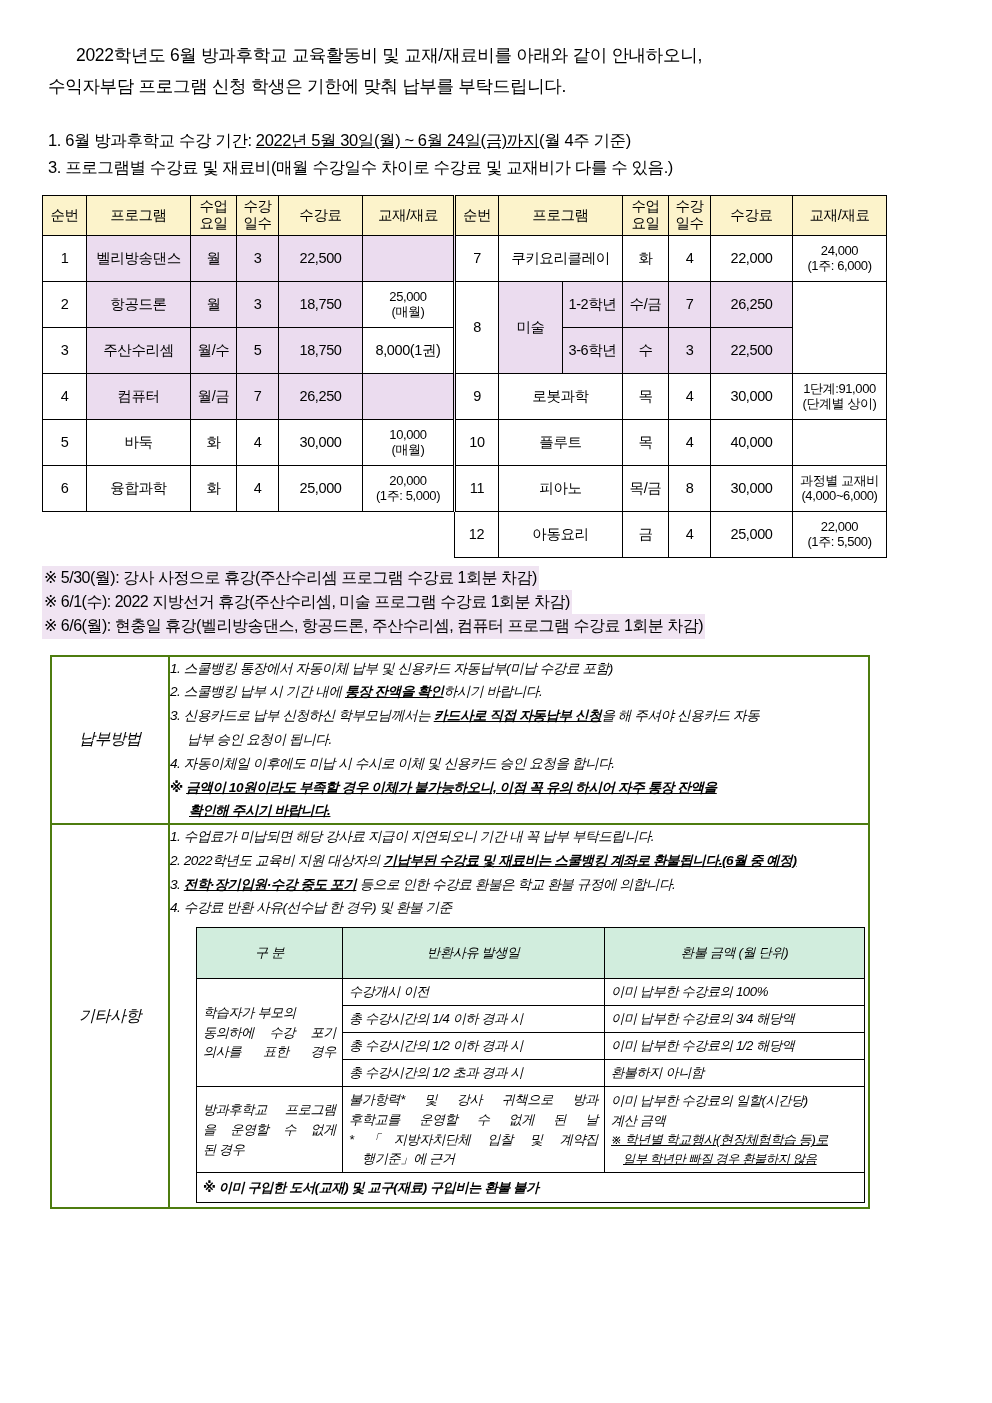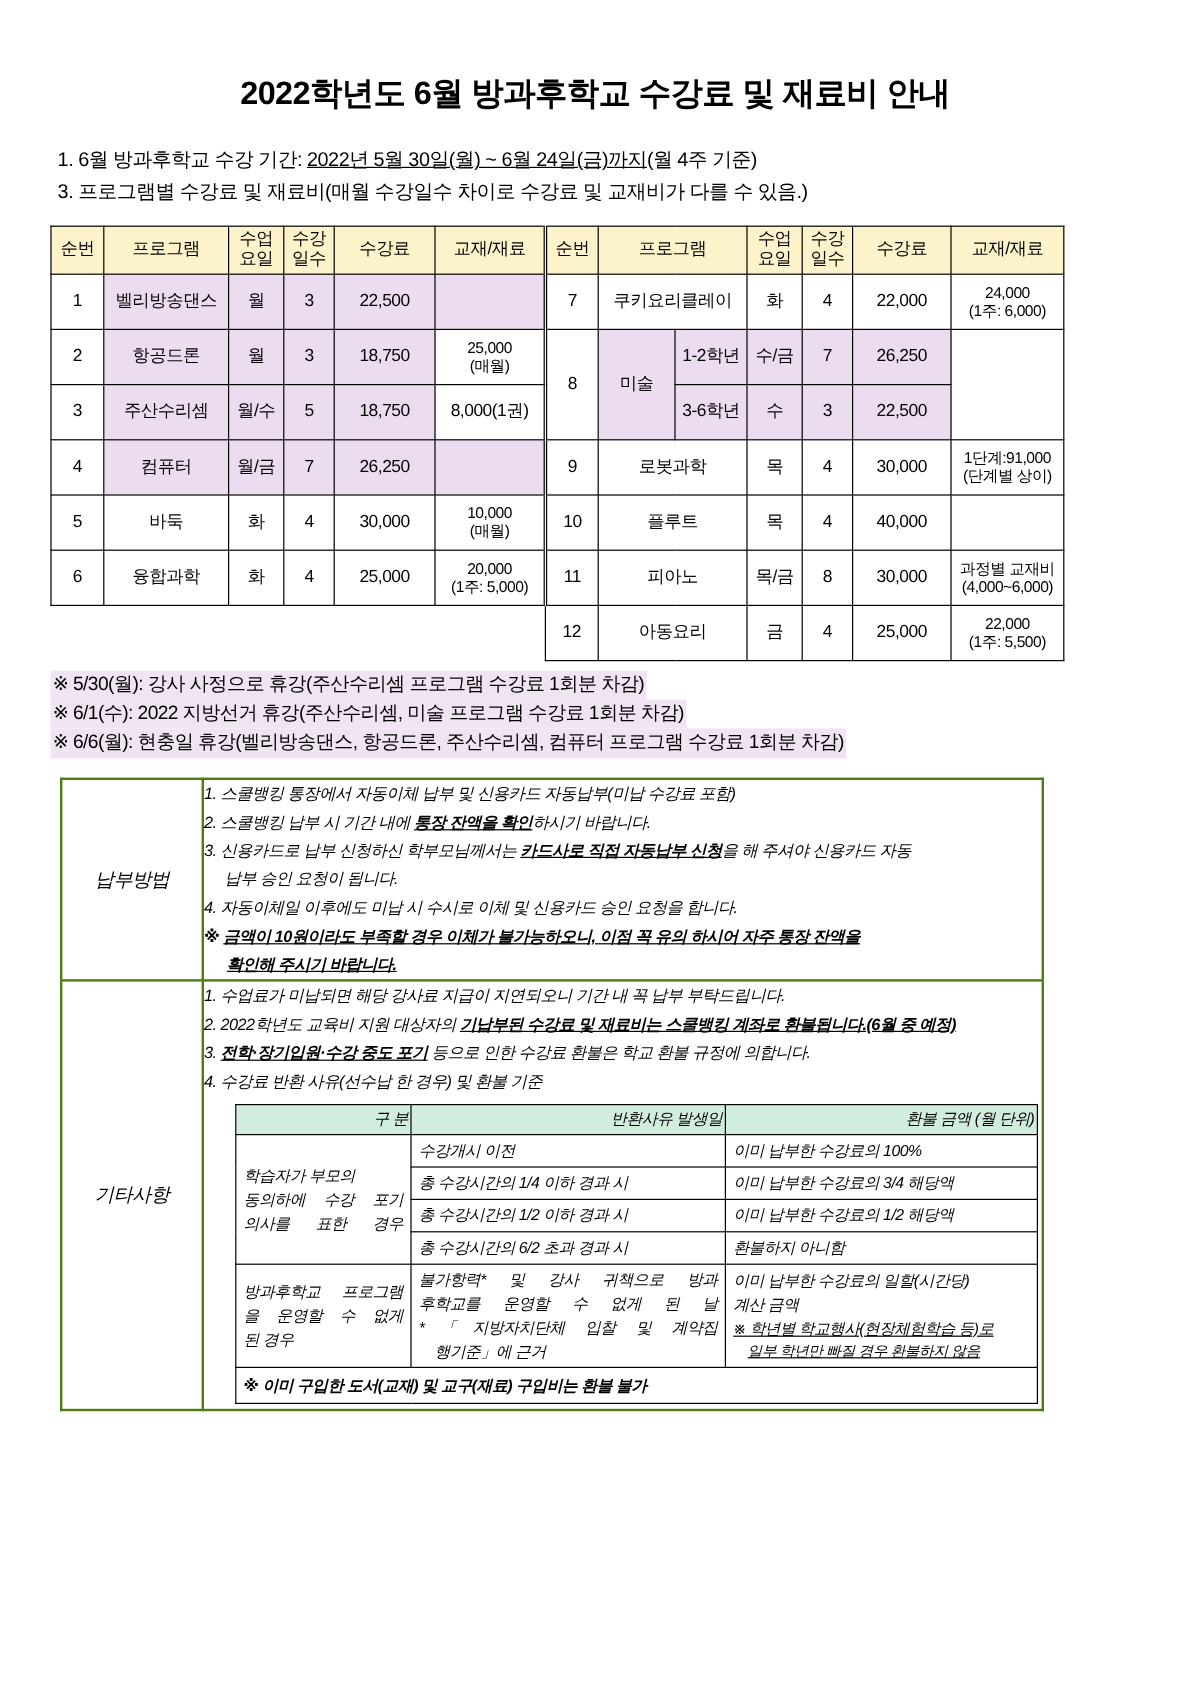--- a/index.html
+++ b/index.html
@@ -144,23 +144,23 @@
     letter-spacing: -0.4px;
   }
   table.refund td {
     border: 1px solid #000;
     padding: 3px 6px;
     vertical-align: middle;
     line-height: 1.5;
   }
   table.refund td.head {
     background: #D1EDDD;
-    text-align: right;
+    text-align: center;
     height: 14px;
-    padding: 2px;
+    padding: 15px;
   }
   td.rf-cat {
     text-align: left;
     line-height: 1.55;
     padding: 4px 5px;
   }
   td.rf-reason { height: 23px; }
   td.rf-amount { height: 27px; }
   td.rf-note {
     text-align: left;
@@ -168,22 +168,25 @@
     font-weight: bold;
     height: 30px;
   }
   .just { text-align: justify; text-align-last: justify; }
 </style>
 </head>
 <body>
 
 <div class="page">
 
-  <h1 class="doc-title">2022학년도 6월 방과후학교 수강료 및 재료비 안내</h1>
-
+
+  <p class="intro">
+    <span class="l1">2022학년도 6월 방과후학교 교육활동비 및 교재/재료비를 아래와 같이 안내하오니,</span>
+    <span class="l2">수익자부담 프로그램 신청 학생은 기한에 맞춰 납부를 부탁드립니다.</span>
+  </p>
 
   <div class="notes">
     <div class="note-line">
       <span class="num">1.</span><span> 6월 방과후학교 수강 기간: </span><span class="u">2022년 5월 30일(월) ~ 6월 24일(금)까지</span><span>(월 4주 기준)</span>
     </div>
     <div class="note-line">
       <span class="num">3.</span><span> 프로그램별 수강료 및 재료비(매월 수강일수 차이로 수강료 및 교재비가 다를 수 있음.)</span>
     </div>
   </div>
 
@@ -415,21 +418,21 @@
               </tr>
               <tr>
                 <td class="rf-reason">총 수강시간의 1/4 이하 경과 시</td>
                 <td class="rf-amount">이미 납부한 수강료의 3/4 해당액</td>
               </tr>
               <tr>
                 <td class="rf-reason">총 수강시간의 1/2 이하 경과 시</td>
                 <td class="rf-amount">이미 납부한 수강료의 1/2 해당액</td>
               </tr>
               <tr>
-                <td class="rf-reason">총 수강시간의 6/2 초과 경과 시</td>
+                <td class="rf-reason">총 수강시간의 1/2 초과 경과 시</td>
                 <td class="rf-amount">환불하지 아니함</td>
               </tr>
               <tr>
                 <td class="rf-cat">
                   <span class="stack just">방과후학교 프로그램</span>
                   <span class="stack just">을 운영할 수 없게</span>
                   <span class="stack">된 경우</span>
                 </td>
                 <td>
                   <span class="stack just">불가항력* 및 강사 귀책으로 방과</span>

